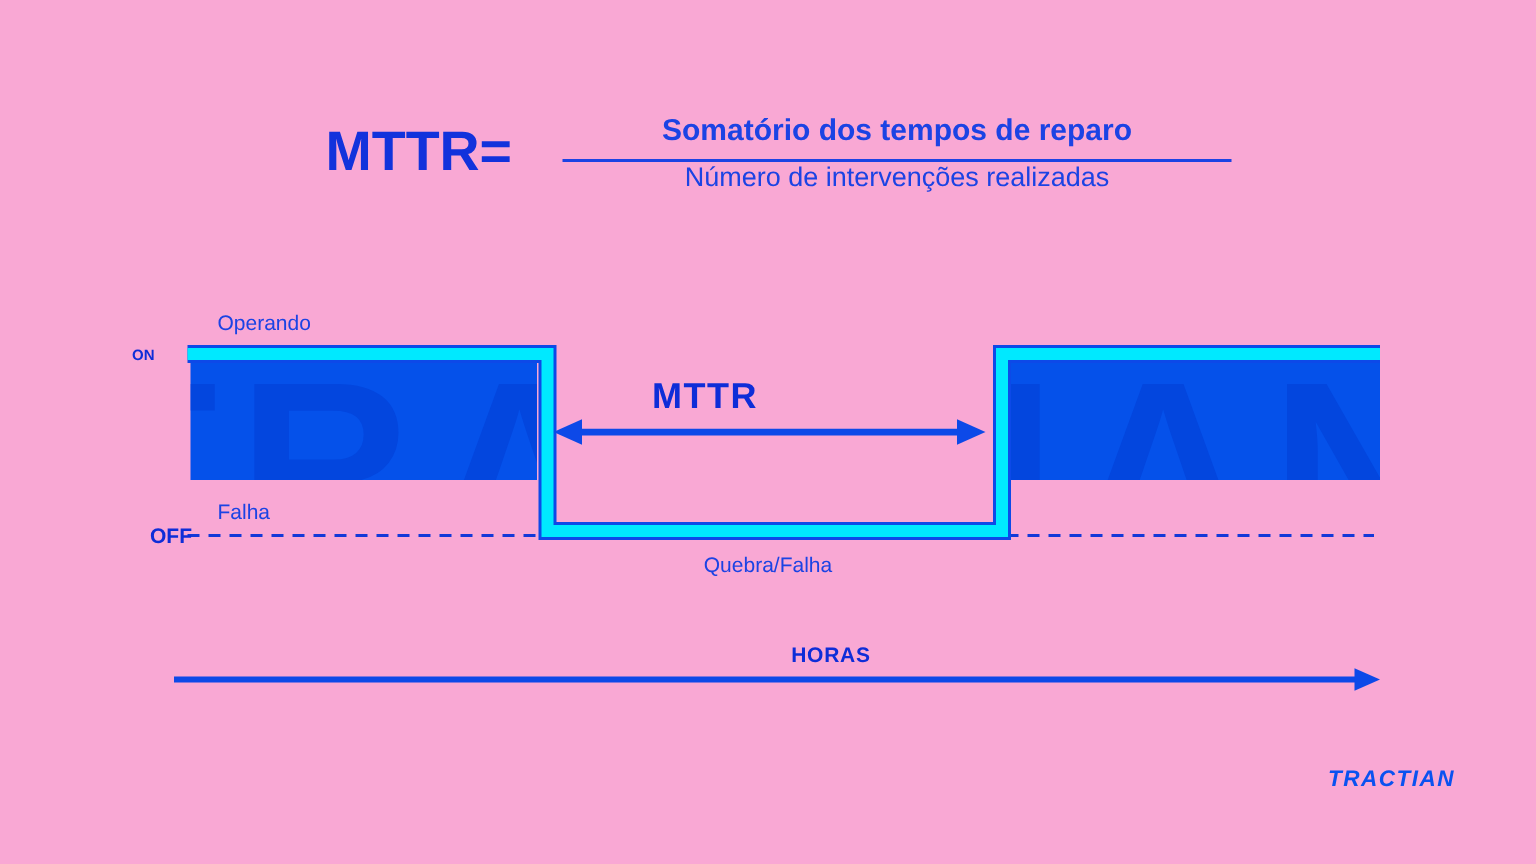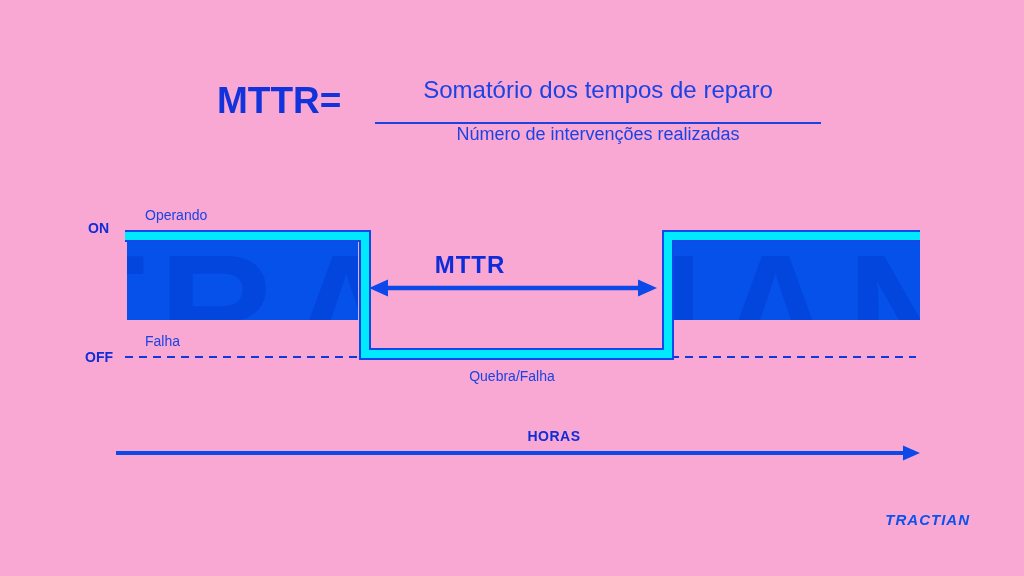--- a/index.html
+++ b/index.html
@@ -16,37 +16,37 @@
   
   .formula-label {
     left: 217px; top: 80px;
     font-size: 37px;
     font-weight: 800;
     color: #1232dc;
     letter-spacing: 0px;
   }
   .fraction { left: 375px; top: 76px; width: 446px; text-align: center; }
   .fraction .numerator {
-    font-size: 24px; color: #1b43e4; font-weight: 400;
-    padding-bottom: 18px;
+    font-size: 20px; color: #1b43e4; font-weight: 700;
+    padding-bottom: 7px;
   }
   .fraction .bar {
     height: 0; border-bottom: 2px solid #1b43e4;
   }
   .fraction .denominator {
     font-size: 18px; color: #1b43e4; font-weight: 500;
     padding-top: 0;
   }
 
   
   .lbl { color: #1b43e4; font-size: 14px; font-weight: 500; }
   .lbl-operando { left: 145px; top: 207px; text-align: right; }
   .lbl-parado   { left: 145px; top: 333px; }
-  .lbl-on  { left: 88px; top: 220px; font-size: 14px; font-weight: 800; color: #0e2dd8; }
-  .lbl-off { left: 85px; top: 349px; font-size: 14px; font-weight: 800; color: #0e2dd8; text-align: right; }
+  .lbl-on  { left: 88px; top: 232px; font-size: 10px; font-weight: 800; color: #0e2dd8; }
+  .lbl-off { left: 100px; top: 349px; font-size: 14px; font-weight: 800; color: #0e2dd8; text-align: right; }
   .lbl-quebra { left: 0px; top: 368px; width: 1024px; text-align: center; }
   .lbl-mttr-span {
     left: 0px; top: 251px; width: 940px; text-align: center;
     font-size: 24px; font-weight: 800; color: #0e2dd8; letter-spacing: 1px;
   }
   .lbl-horas {
     left: 0px; top: 428px; width: 1024px; text-align: center;
     font-size: 14px; font-weight: 800; color: #0e2dd8; letter-spacing: 0.5px; padding-left: 42px;
   }
 

